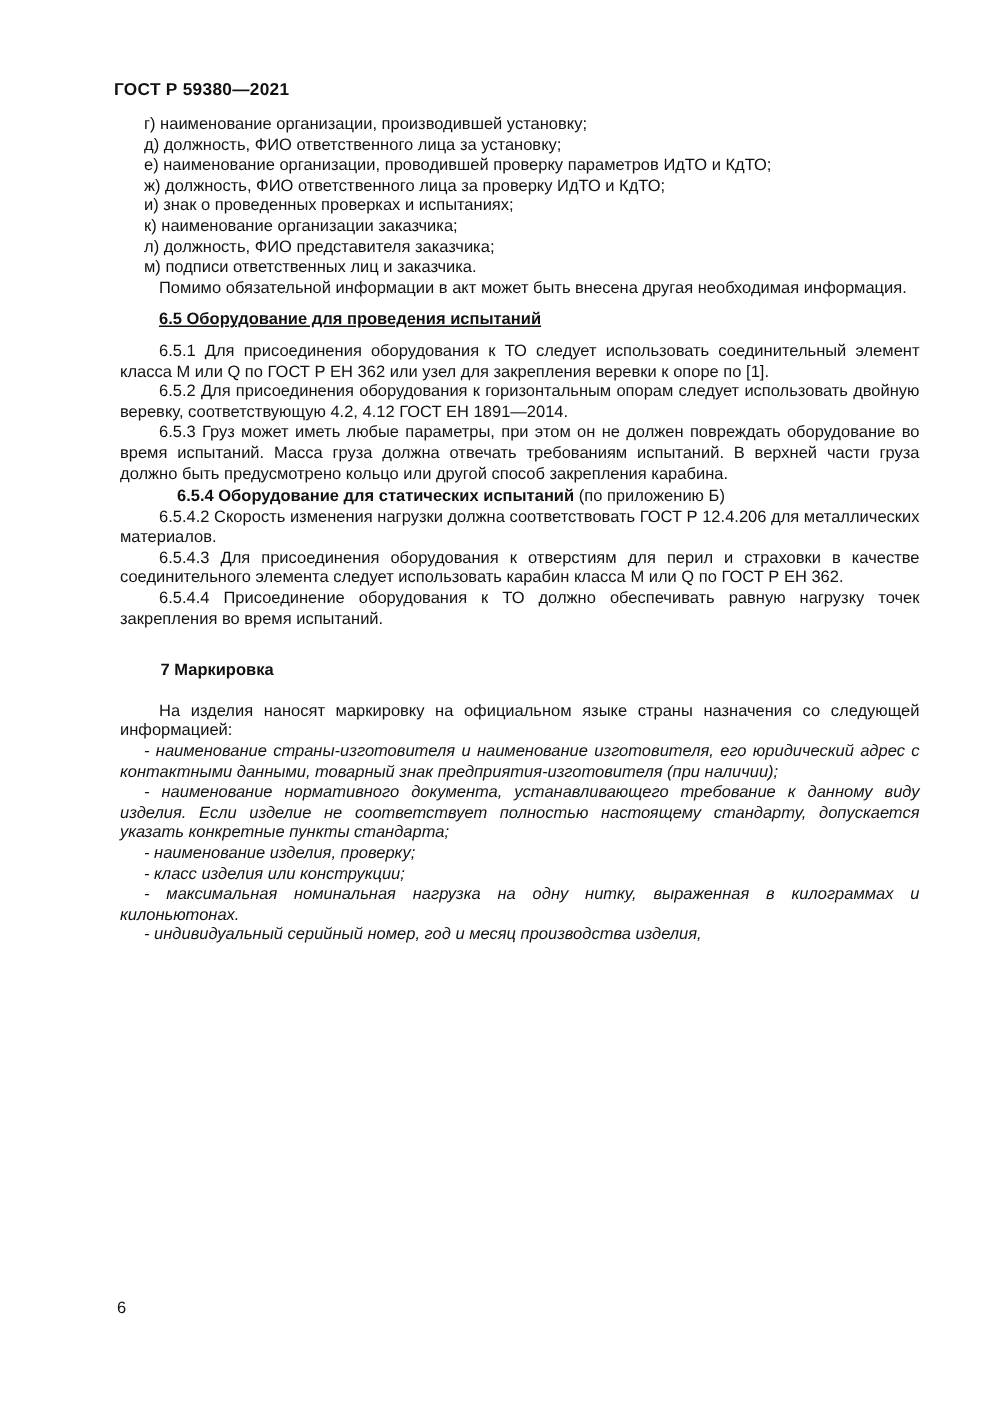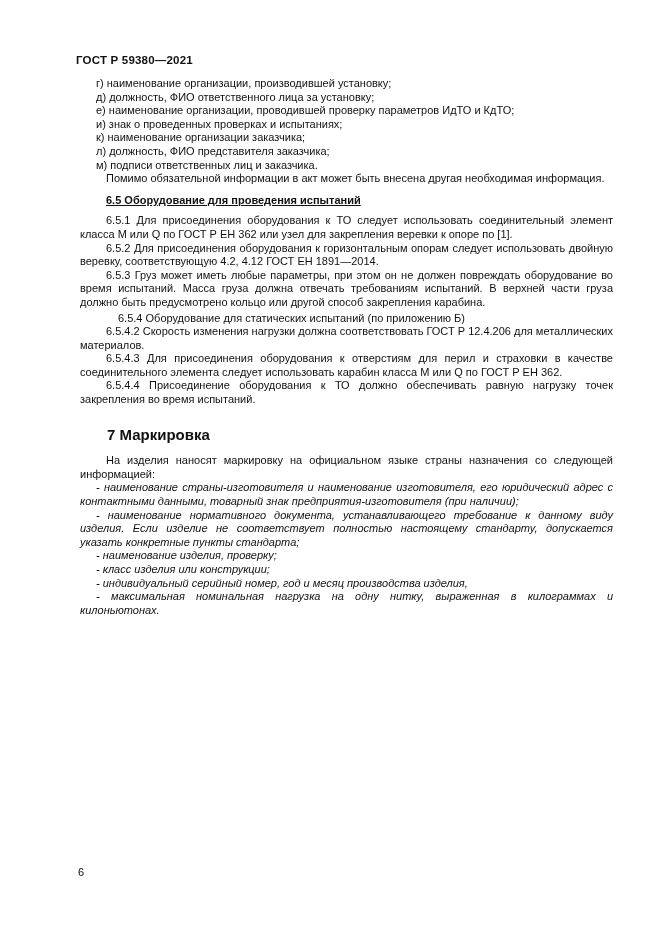--- a/index.html
+++ b/index.html
@@ -38,23 +38,23 @@
   .content p { margin: 0; }
   .li-act { text-indent: 16px; }
   .para { text-indent: 26px; }
   .h-65 {
     font-weight: bold;
     text-indent: 26px;
     margin: 8px 0 7px 0 !important;
     text-decoration: underline;
   }
   .h-654 { text-indent: 26px; margin-top: 2px !important; }
-  .h-654 .bold { font-weight: normal; padding-left: 12px; }
+  .h-654 .bold { font-weight: bold; padding-left: 12px; }
   .h-7 {
-    font-size: 15px;
+    font-size: 11px;
     font-weight: bold;
     text-indent: 27px;
     text-align: left;
     margin: 21px 0 13px 0 !important;
   }
   .dash-item { text-indent: 16px; font-style: italic; }
   .page-number {
     position: absolute;
     left: 78px;
     top: 866px;
@@ -66,20 +66,21 @@
 
 <div class="page">
 
   <div class="doc-header">ГОСТ Р 59380—2021</div>
 
   <div class="content">
 
     <p class="li-act">г) наименование организации, производившей установку;</p>
     <p class="li-act">д) должность, ФИО ответственного лица за установку;</p>
     <p class="li-act">е) наименование организации, проводившей проверку параметров ИдТО и КдТО;</p>
+    <p class="li-act">ж) должность, ФИО ответственного лица за проверку ИдТО и КдТО;</p>
     <p class="li-act">и) знак о проведенных проверках и испытаниях;</p>
     <p class="li-act">к) наименование организации заказчика;</p>
     <p class="li-act">л) должность, ФИО представителя заказчика;</p>
     <p class="li-act">м) подписи ответственных лиц и заказчика.</p>
 
     <p class="para">Помимо обязательной информации в акт может быть внесена другая необходимая информация.</p>
 
     <p class="h-65">6.5 Оборудование для проведения испытаний</p>
 
     <p class="para">6.5.1 Для присоединения оборудования к ТО следует использовать соединительный элемент класса М или Q по ГОСТ Р ЕН 362 или узел для закрепления веревки к опоре по [1].</p>
@@ -93,20 +94,20 @@
     <p class="para">6.5.4.4 Присоединение оборудования к ТО должно обеспечивать равную нагрузку точек закрепления во время испытаний.</p>
 
     <p class="h-7">7 Маркировка</p>
 
     <p class="para">На изделия наносят маркировку на официальном языке страны назначения со следующей информацией:</p>
 
     <p class="dash-item">- наименование страны-изготовителя и наименование изготовителя, его юридический адрес с контактными данными, товарный знак предприятия-изготовителя (при наличии);</p>
     <p class="dash-item">- наименование нормативного документа, устанавливающего требование к данному виду изделия. Если изделие не соответствует полностью настоящему стандарту, допускается указать конкретные пункты стандарта;</p>
     <p class="dash-item">- наименование изделия, проверку;</p>
     <p class="dash-item">- класс изделия или конструкции;</p>
+    <p class="dash-item">- максимальная номинальная нагрузка на одну нитку, выраженная в килограммах и килоньютонах.</p>
     <p class="dash-item">- индивидуальный серийный номер, год и месяц производства изделия,</p>
-    <p class="dash-item">- максимальная номинальная нагрузка на одну нитку, выраженная в килограммах и килоньютонах.</p>
 
   </div>
 
   <div class="page-number">6</div>
 
 </div>
 
 </body></html>

